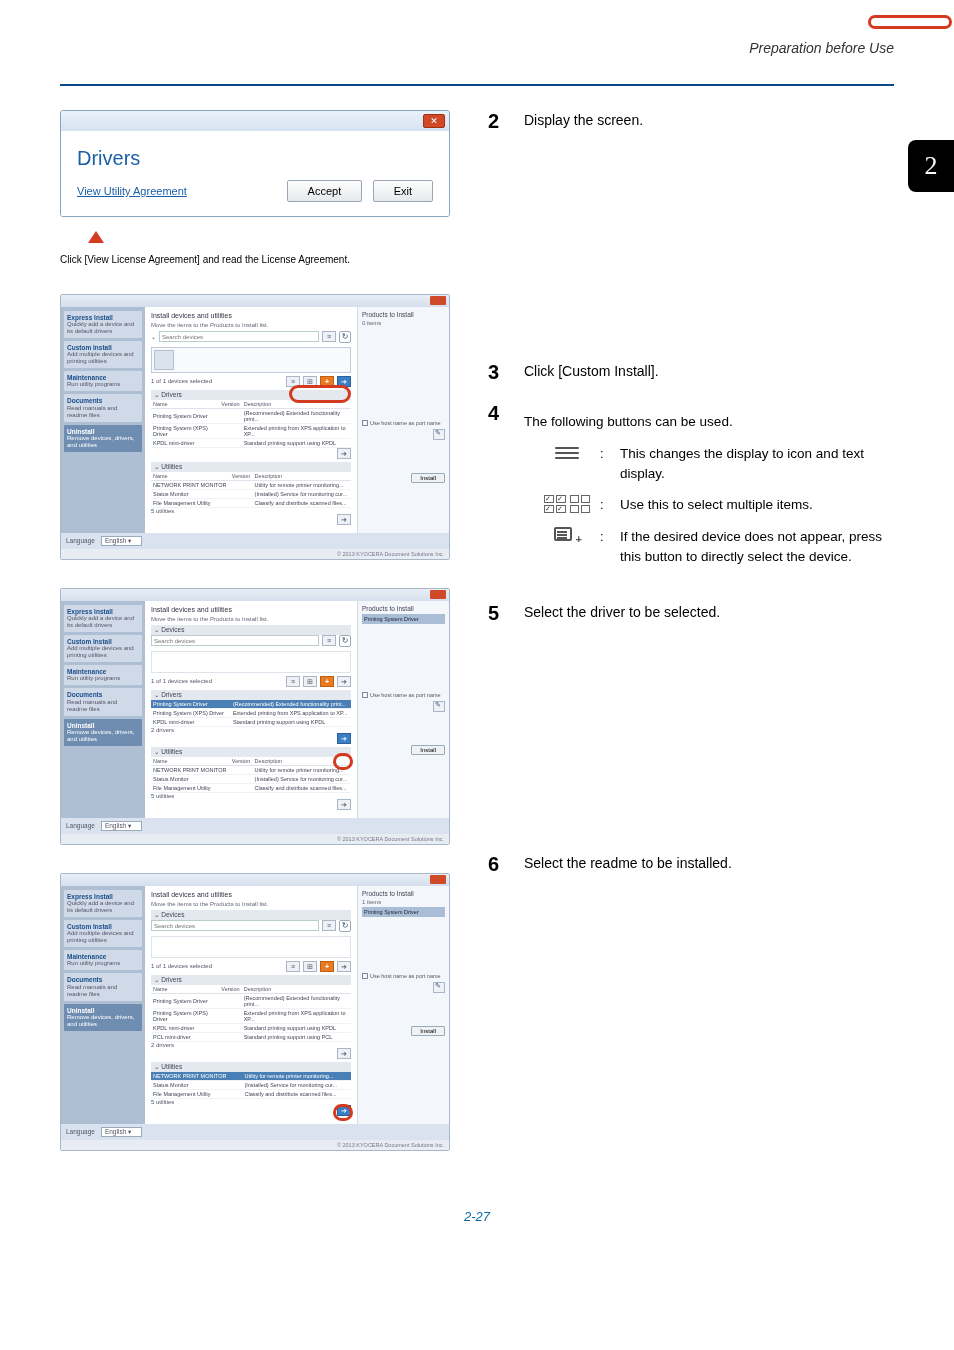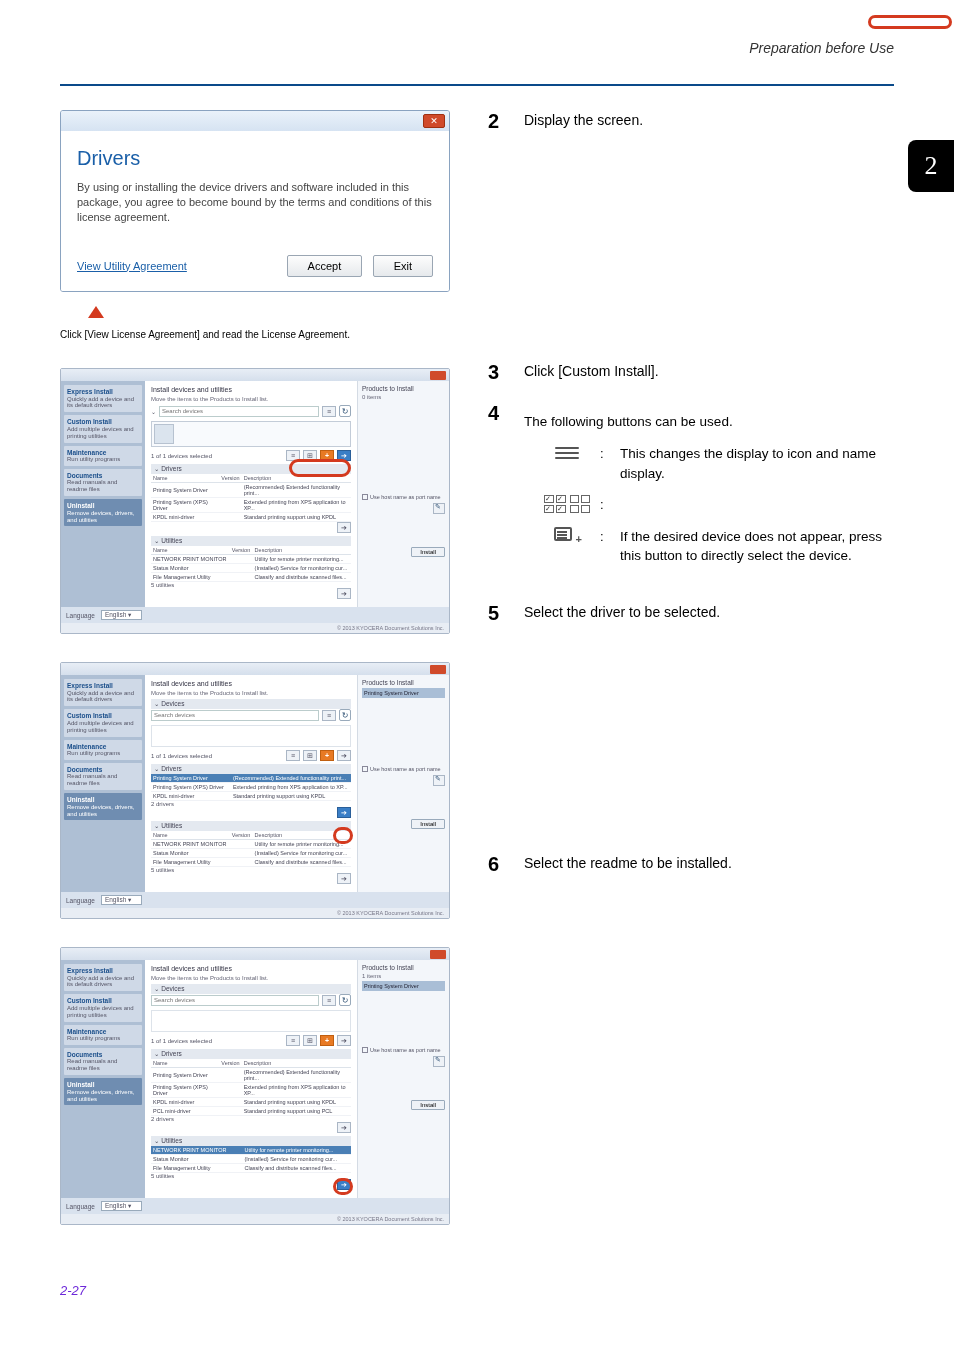--- a/index.html
+++ b/index.html
@@ -142,21 +142,21 @@
   .ic-multi .chk { border:1px solid #666; position:relative;}
   .ic-multi .chk.c::after{content:"✓"; font-size:7px; position:absolute; top:-2px; left:0; color:#333;}
   .ic-multi2 { display:grid; grid-template-columns:repeat(2,9px); grid-template-rows:repeat(2,8px); gap:2px;}
   .ic-multi2 .sq { border:1px solid #666;}
   .ic-device { width:26px; height:20px; position:relative;}
   .ic-device .body{ width:18px;height:14px;border:2px solid #555; border-radius:2px;}
   .ic-device .plus{ position:absolute; right:-2px; bottom:-1px; font-size:11px; font-weight:bold; color:#555;}
   .ic-device .lines{ position:absolute; left:3px; top:3px;}
   .ic-device .lines .l{ width:10px; height:1.5px; background:#555; margin:1.5px 0;}
 
-  .page-num { font-style:italic; font-size:13px; color:#6d28d9; margin-top:30px;}
+  .page-num { text-align:center; font-style:italic; font-size:13px; color:#0369a1; margin-top:30px;}
   .install-btn-area { display:flex; justify-content:flex-end; margin-top:3px;}
   .install-btn { border:1px solid #9ab; background:#eef2f7; font-size:6px; padding:1px 8px; border-radius:1px;}
   .chk-label { font-size:5.5px; color:#556; display:flex; align-items:center; gap:2px; margin-top:6px;}
   .chk-label .box{width:6px;height:6px;border:1px solid #889;}
   .pencil { width:12px;height:11px;border:1px solid #aab6c5;background:#eef2f7;position:relative;}
   .pencil::after{content:"✎";font-size:7px;position:absolute;top:-1px;left:1px;color:#357;}
 </style>
 </head>
 <body>
 
@@ -168,21 +168,20 @@
 
     <div class="col-left">
       
       <div class="dialog">
         <div class="dialog-titlebar">
           <span class="ttl"></span>
           <span class="dialog-close">✕</span>
         </div>
         <div class="dialog-body">
           <div class="notice-title">Drivers</div>
-          <div class="notice-text">By using or installing the device drivers and software included in this package, you agree to become bound by the terms and conditions of this license agreement.</div>
           <div class="dialog-footer">
             <span class="link">View Utility Agreement</span>
             <span>
               <button class="btn">Accept</button>
               <button class="btn">Exit</button>
             </span>
           </div>
         </div>
       </div>
       <div class="red-arrow"></div>
@@ -603,41 +602,42 @@
 
           <div class="icon-desc-row">
             <div class="icon-cell">
               <div class="ic-list">
                   <div class="bar"></div>
                   <div class="bar"></div>
                   <div class="bar"></div>
                 </div>
             </div>
             <div class="colon">:</div>
-            <div class="desc">This changes the display to icon and name display.</div>
+            <div class="desc">This changes the display to icon and text display.</div>
           </div>
 
           <div class="icon-desc-row">
             <div class="icon-cell">
               <div style="display:flex;gap:4px;">
                 <div class="ic-multi">
                     <div class="chk c"></div>
                     <div class="chk c"></div>
                     <div class="chk c"></div>
                     <div class="chk c"></div>
                   </div>
                 <div class="ic-multi2">
                     <div class="sq"></div>
                     <div class="sq"></div>
                     <div class="sq"></div>
                     <div class="sq"></div>
                   </div>
               </div>
             </div>
             <div class="colon">:</div>
+            <div class="desc">Use this to select multiple items.</div>
           </div>
 
           <div class="icon-desc-row">
             <div class="icon-cell">
               <div class="ic-device">
                 <div class="body"></div>
                 <div class="lines">
                     <div class="l"></div>
                     <div class="l"></div>
                     <div class="l"></div>

